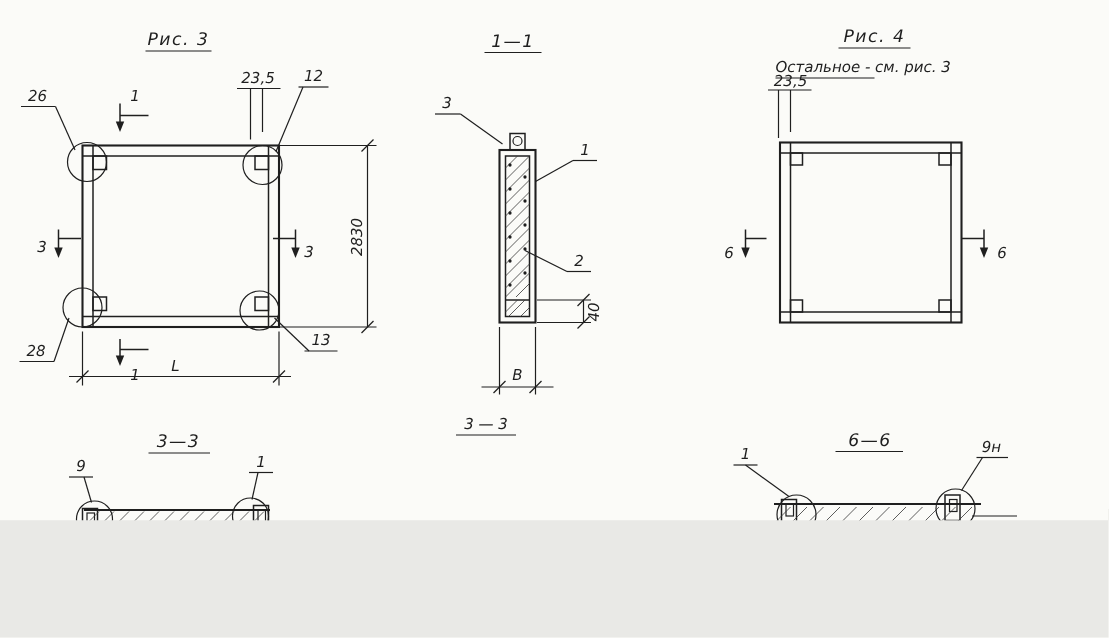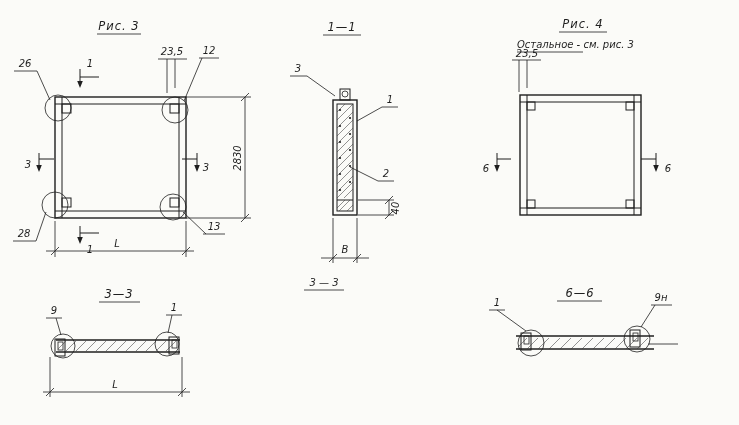--- a/index.html
+++ b/index.html
@@ -1,18 +1,18 @@
 <!DOCTYPE html>
 <html><head>
 <meta charset="utf-8">
 <style>
   html,body{margin:0;padding:0;background:#e9e9e6;}
   .sheet{
     position:relative;
-    width:739px;height:425px;
+    width:739px;height:347px;
     background:#fbfbf8;
     overflow:hidden;
     font-family:"DejaVu Sans",sans-serif;
   }
   svg{position:absolute;left:0;top:0;}
   .w2{fill:none;stroke:#1f1f1f;stroke-width:1.4;}
   .w1{fill:none;stroke:#1f1f1f;stroke-width:1;}
   .thin{fill:none;stroke:#1f1f1f;stroke-width:0.8;}
   .hatch{fill:none;stroke:#3a3a3a;stroke-width:0.55;}
   .head{fill:#1f1f1f;stroke:none;}

